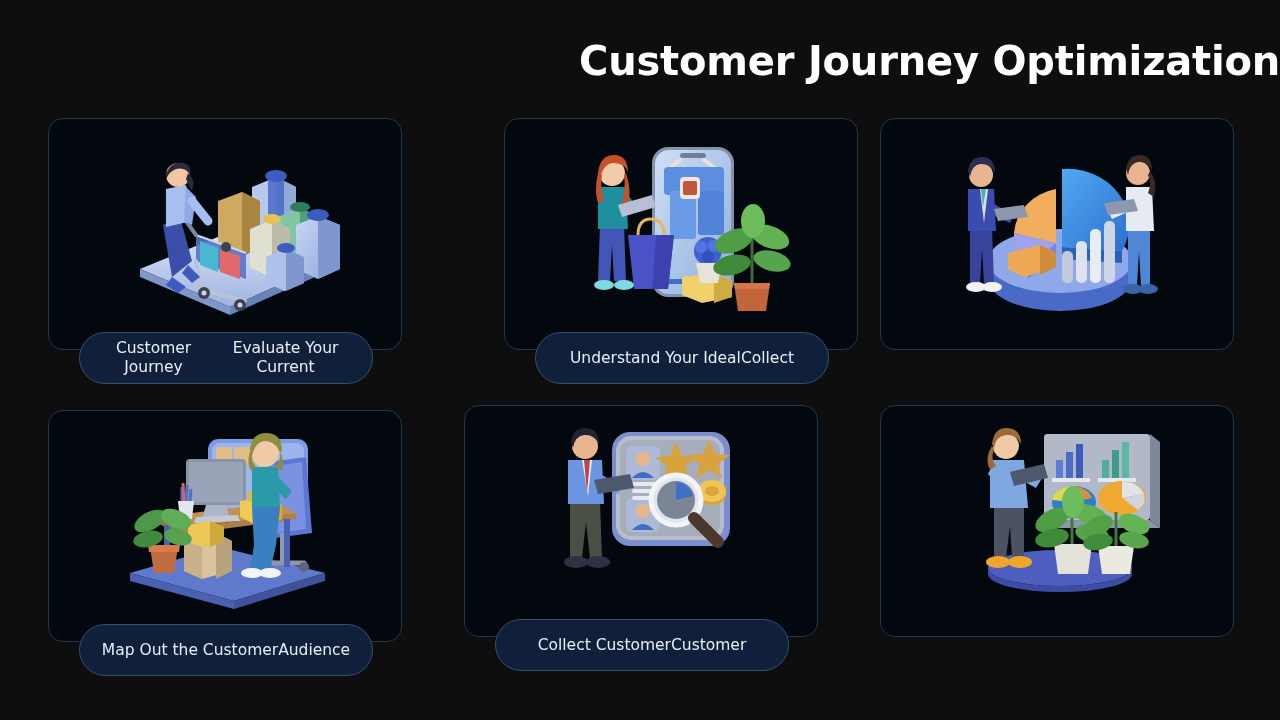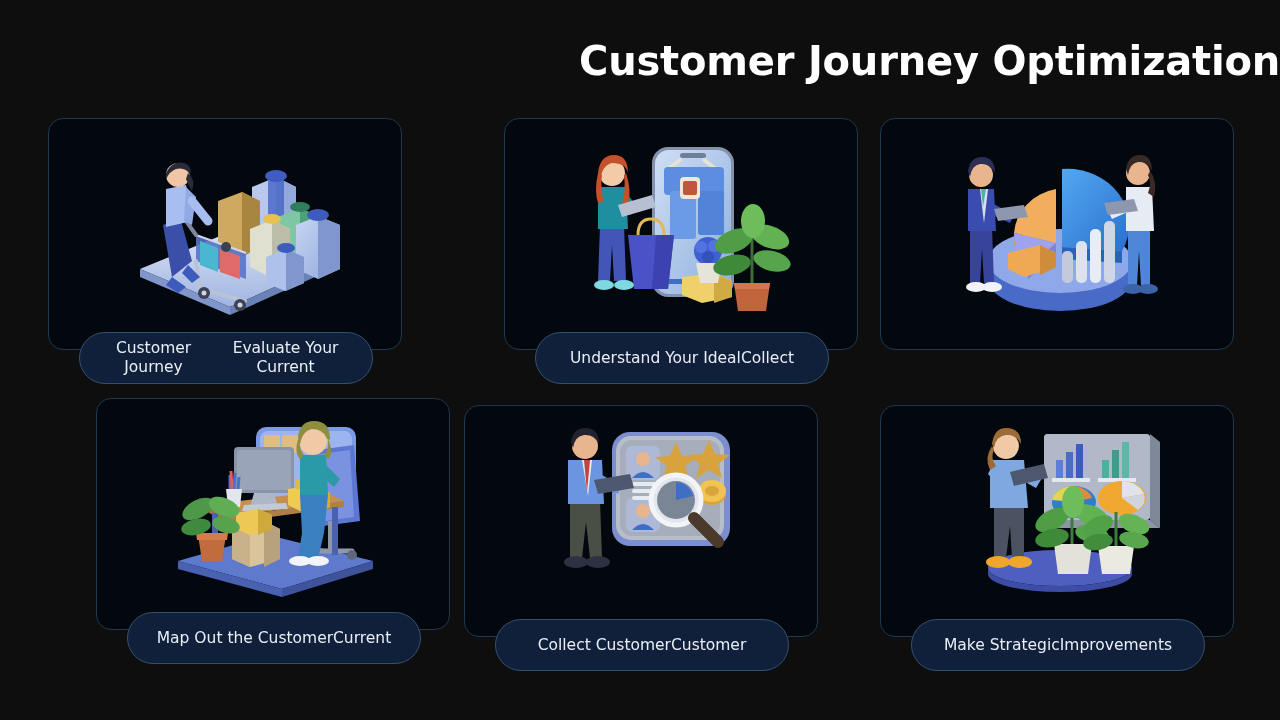--- a/index.html
+++ b/index.html
@@ -50,21 +50,21 @@
     font-family:"DejaVu Sans", sans-serif;
     padding:0 14px;
     z-index:5;
   }
   .pill span { display:block; }
 
   
   .c0 { left:0px;   top:0px; }
   .c1 { left:416px; top:0px;margin-left:40px; }
   .c2 { left:832px; top:0px; }
-  .c3 { left:0px;   top:280px;margin-left:48px; }
+  .c3 { left:0px;   top:292px; }
   .c4 { left:416px; top:287px; }
   .c5 { left:832px; top:287px; }
 </style>
 </head>
 <body>
 
 <div class="slide">
 
   <div class="page-title">Customer Journey Optimization</div>
 
@@ -318,21 +318,21 @@
           <circle cx="165" cy="32" r="14" fill="#f0c9a6"></circle>
           <path d="M150 28 Q152 12 166 12 Q182 12 182 30 Q180 32 178 28 Q174 20 164 20 Q154 22 152 36 Z" fill="#8f8e3e"></path>
           <path d="M150 30 Q146 44 152 50 L156 46 Q151 40 152 32 Z" fill="#8f8e3e"></path>
           <path d="M180 30 Q186 44 180 50 L176 46 Q181 40 180 32 Z" fill="#8f8e3e"></path>
           <ellipse cx="152" cy="152" rx="11" ry="5" fill="#f2f4f8"></ellipse>
           <ellipse cx="170" cy="152" rx="11" ry="5" fill="#f2f4f8"></ellipse>
         </svg>
       </div>
       <div class="pill">
         <span>Map Out the Customer</span>
-        <span>Current</span>
+        <span>Audience</span>
       </div>
     </div>
 
     <div class="card c4">
       <div class="art">
         <svg width="250" height="190" viewBox="0 0 250 190">
 
           <rect x="96" y="16" width="118" height="114" rx="18" fill="#7b8fd0"></rect>
           <rect x="100" y="20" width="108" height="104" rx="15" fill="#b7bdc9"></rect>
           <rect x="104" y="24" width="100" height="96" rx="12" fill="#a6adbb"></rect>
@@ -429,20 +429,16 @@
           <path d="M88 50 L110 62 L104 72 L82 60 Z" fill="#7fa8e0"></path>
           <path d="M60 50 L76 66 L70 74 L56 58 Z" fill="#7fa8e0"></path>
           <circle cx="74" cy="30" r="13" fill="#f0c9a6"></circle>
           <path d="M60 28 Q62 12 74 12 Q89 12 89 28 Q84 18 74 19 Q64 20 62 32 Z" fill="#9c6b38"></path>
           <path d="M60 30 Q52 42 58 54 L64 50 Q58 42 62 34 Z" fill="#9c6b38"></path>
           <path d="M78 56 L112 48 L116 62 L82 70 Z" fill="#4d586e"></path>
           <ellipse cx="66" cy="146" rx="12" ry="6" fill="#f0a52c"></ellipse>
           <ellipse cx="88" cy="146" rx="12" ry="6" fill="#f0a52c"></ellipse>
         </svg>
       </div>
-      <div class="pill">
-        <span>Make Strategic</span>
-        <span>Improvements</span>
-      </div>
     </div>
 
   </div>
 </div>
 
 </body></html>

